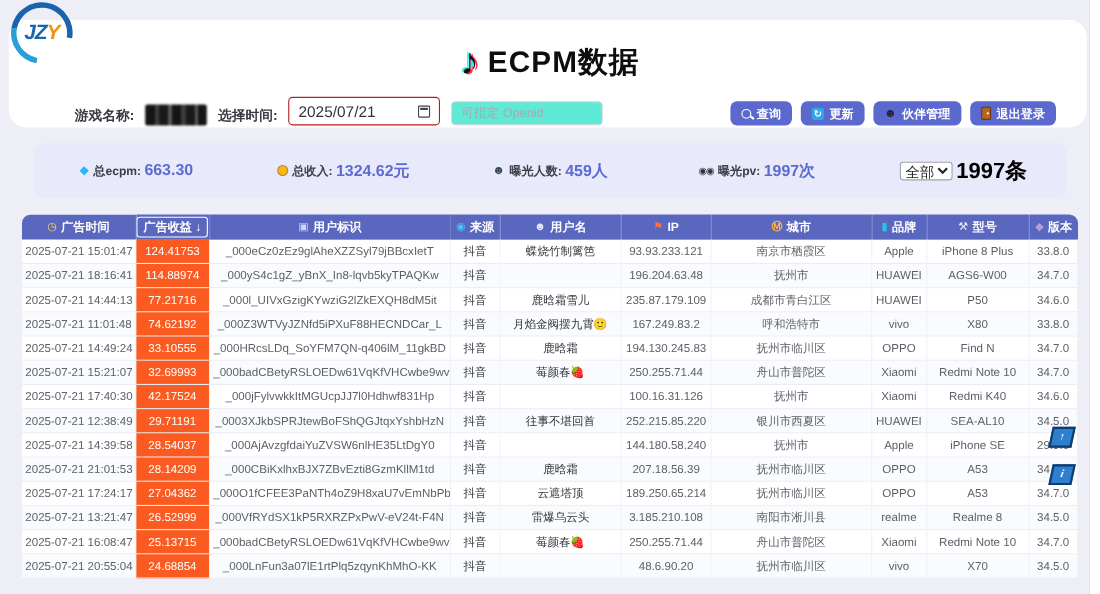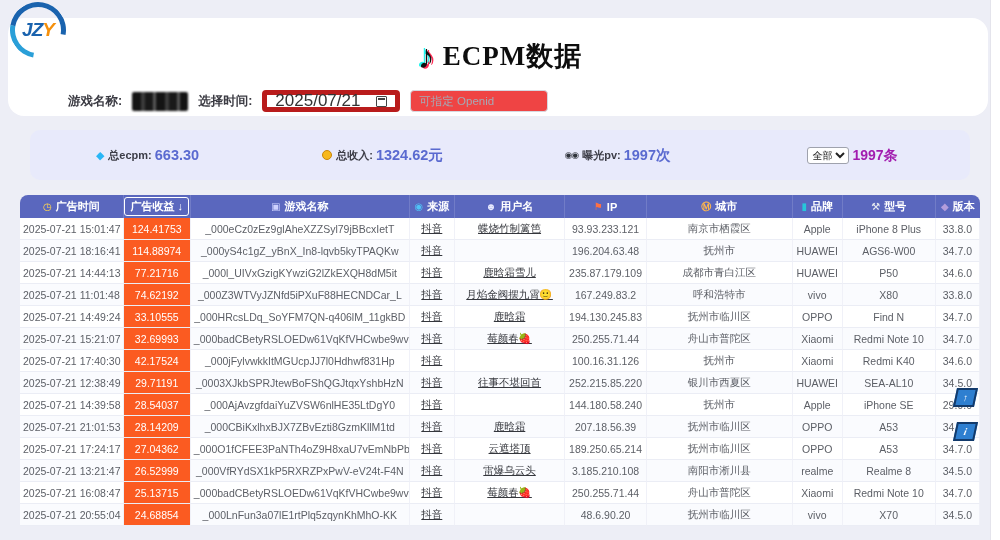--- a/index.html
+++ b/index.html
@@ -17,35 +17,35 @@
               border-left-color:#2a9fd8;border-bottom-color:transparent;transform:rotate(-35deg);}
   .logo .txt{position:absolute;inset:0;display:flex;align-items:center;justify-content:center;
              font-style:italic;font-weight:bold;font-size:19px;letter-spacing:-1px;}
   .logo .jz{color:#1a63ae;} .logo .y{color:#f5900c;}
 
   
   .title-wrap{position:absolute;left:0;right:0;top:38px;display:flex;align-items:center;
               justify-content:center;gap:8px;}
   .tiktok-icon{font-size:34px;font-weight:bold;color:#111;line-height:30px;
                text-shadow:-2px -1px 0 #25f4ee, 2px 1px 0 #fe2c55;}
-  .page-title{font-size:27px;font-weight:900;color:#0d0d0d;letter-spacing:1px;font-family:Liberation Serif, serif;}
+  .page-title{font-size:27px;font-weight:900;color:#0d0d0d;letter-spacing:1px;}
 
   
   .filter-row{position:absolute;left:68px;right:40px;top:88px;height:26px;display:flex;
-              align-items:center;gap:10px;}
+              align-items:flex-end;gap:10px;}
   .f-label{font-size:12.5px;font-weight:bold;color:#3a3a42;white-space:nowrap;}
   .blur-name{width:56px;height:19px;border-radius:2px;filter:blur(1px);
     background:repeating-linear-gradient(90deg,#141414 0 9px,#3c3c3c 9px 13px,#191919 13px 21px,#585858 21px 24px);}
-  .date-input{width:138px;height:22px;background:#fff;border:5px solid #b91c1c;border-radius:4px;
-              display:flex;align-items:center;justify-content:space-between;padding:0 8px;
-              font-size:17px;color:#333;box-sizing:border-box;}
+  .date-input{width:138px;height:22px;background:#fff;border:1px solid #b91c1c;border-radius:4px;
+              display:flex;align-items:center;justify-content:space-between;padding:12px 8px;
+              font-size:14px;color:#333;box-sizing:border-box;}
   .cal-icon{width:9px;height:9px;border:1.4px solid #444;border-radius:1px;position:relative;}
   .cal-icon::before{content:"";position:absolute;left:1px;right:1px;top:1.5px;height:1.5px;background:#444;}
   .openid-input{width:138px;height:22px;border:1px solid #d6d8e0;border-radius:4px;padding:0 8px;
-                font-size:11.5px;color:#333;box-sizing:border-box;outline:none;background:#ef4444;}
+                font-size:11.5px;color:#333;box-sizing:border-box;outline:none;background:#5eead4;}
   .openid-input::placeholder{color:#a6a9b5;}
   .spacer{flex:1;}
   .btn-row{display:flex;gap:8px;}
   .hbtn{height:22px;display:flex;align-items:center;gap:5px;background:#5b69cf;color:#fff;
         border:none;border-radius:6px;font-size:11px;font-weight:bold;padding:0 10px;cursor:pointer;
         font-family:inherit;}
   .hbtn .bicon{display:inline-flex;align-items:center;justify-content:center;}
   .search-icon{width:7px;height:7px;border:1.6px solid #fff;border-radius:50%;position:relative;}
   .search-icon::after{content:"";position:absolute;width:4px;height:1.6px;background:#fff;
                       right:-3.5px;bottom:-1.5px;transform:rotate(40deg);}
@@ -63,40 +63,40 @@
   .stat{flex:1;display:flex;flex-direction:row;align-items:center;justify-content:center;gap:3px;}
   .stat-label{font-size:11px;font-weight:bold;color:#3c3d47;display:flex;align-items:center;gap:4px;}
   .stat-value{font-size:14.5px;font-weight:bold;color:#5a6ad0;}
   .diamond-icon{color:#29b6f6;font-size:11px;line-height:11px;}
   .diamond-icon::before{content:"◆";}
   .coin-icon{width:10px;height:10px;border-radius:50%;background:#f7b81c;border:1.5px solid #c8860b;box-sizing:border-box;}
   .people-icon{color:#37474f;font-size:11px;line-height:11px;}
   .people-icon::before{content:"☻";}
   .eyes-icon{color:#30343c;font-size:9px;letter-spacing:-1px;line-height:9px;}
   .eyes-icon::before{content:"◉◉";}
-  .filter-select{font-size:10px;height:17px;border:1px solid #9fa2ad;border-radius:3px;background:#fff;
+  .filter-select{font-size:13px;height:17px;border:1px solid #9fa2ad;border-radius:3px;background:#fff;
                  color:#222;font-family:inherit;}
-  .count-value{font-size:14px;font-weight:bold;color:#a21caf;margin-top:1px;}
+  .count-value{font-size:20px;font-weight:bold;color:#000000;margin-top:1px;}
 
   
   .data-table{position:absolute;left:20px;top:195px;width:960px;border-collapse:separate;border-spacing:0;
               table-layout:fixed;}
   .data-table th{background:#5a67be;color:#fff;font-size:11px;font-weight:bold;height:23px;
                  border-right:1px solid rgba(255,255,255,.14);padding:0 2px;white-space:nowrap;
                  overflow:hidden;}
   .data-table th:first-child{border-top-left-radius:8px;}
   .data-table th:last-child{border-top-right-radius:8px;border-right:none;text-align:center;}
   .th-inner{display:flex;align-items:center;justify-content:center;gap:4px;}
   .sort-box{border:1px solid #fff;border-radius:3px;padding:1px 5px;}
   .data-table td{background:#fff;font-size:10.5px;color:#5c5f66;text-align:center;height:21px;
                  border-bottom:1px solid #ebedf5;border-right:1px solid #f0f1f8;padding:0 3px;
                  white-space:nowrap;overflow:hidden;}
   .data-table tr:nth-child(even) td{background:#fafbfe;}
   .data-table td.revenue{background:#fb5b21 !important;color:#fff;font-weight:500;text-align:center;}
-  .data-table td.user,.data-table td.source{color:#35373d;text-decoration:underline;}
+  .data-table td.user,.data-table td.source{color:#35373d;}
   .data-table td.city span{text-underline-offset:2px;text-decoration-color:#9aa0ad;}
 
   
   .hicon{font-size:10px;line-height:10px;display:inline-block;}
   .clock-icon::before{content:"◷";color:#ffd54f;}
   .id-icon::before{content:"▣";color:#cfd2ff;}
   .source-icon::before{content:"◉";color:#4fc3f7;}
   .user-icon::before{content:"☻";color:#e8eaff;}
   .pin-icon::before{content:"⚑";color:#ff7043;}
   .city-icon::before{content:"Ⓜ";color:#ffb74d;}
@@ -137,36 +137,61 @@
   <div class="filter-row">
     <span class="f-label">游戏名称:</span>
     <span class="blur-name"></span>
     <span class="f-label">选择时间:</span>
     <div class="date-input">
       <span>2025/07/21</span>
       <span class="cal-icon"></span>
     </div>
     <input class="openid-input" placeholder="可指定 Openid" style="">
     <span class="spacer"></span>
+    <div class="btn-row" id="btn-row">
+        <button class="hbtn">
+          <span class="bicon search-icon"></span>
+          <span>查询</span>
+        </button>
+        <button class="hbtn">
+          <span class="bicon refresh-icon"></span>
+          <span>更新</span>
+        </button>
+        <button class="hbtn">
+          <span class="bicon partner-icon"></span>
+          <span>伙伴管理</span>
+        </button>
+        <button class="hbtn">
+          <span class="bicon logout-icon"></span>
+          <span>退出登录</span>
+        </button>
+      </div>
   </div>
 
   <div class="stats-bar">
     <div class="stat">
       <span class="stat-label">
         <span class="diamond-icon"></span>
         <span>总ecpm:</span>
       </span>
       <span class="stat-value">663.30</span>
     </div>
     <div class="stat">
       <span class="stat-label">
         <span class="coin-icon"></span>
         <span>总收入:</span>
       </span>
       <span class="stat-value">1324.62元</span>
+    </div>
+    <div class="stat">
+      <span class="stat-label">
+        <span class="people-icon"></span>
+        <span>曝光人数:</span>
+      </span>
+      <span class="stat-value">459人</span>
     </div>
     <div class="stat">
       <span class="stat-label">
         <span class="eyes-icon"></span>
         <span>曝光pv:</span>
       </span>
       <span class="stat-value">1997次</span>
     </div>
     <div class="stat">
       <select class="filter-select">
@@ -198,21 +223,21 @@
             </span>
           </th>
           <th>
             <span class="th-inner">
               <span class="sort-box">广告收益 ↓</span>
             </span>
           </th>
           <th>
             <span class="th-inner">
               <span class="hicon id-icon"></span>
-              <span>游戏名称</span>
+              <span>用户标识</span>
             </span>
           </th>
           <th>
             <span class="th-inner">
               <span class="hicon source-icon"></span>
               <span>来源</span>
             </span>
           </th>
           <th>
             <span class="th-inner">

